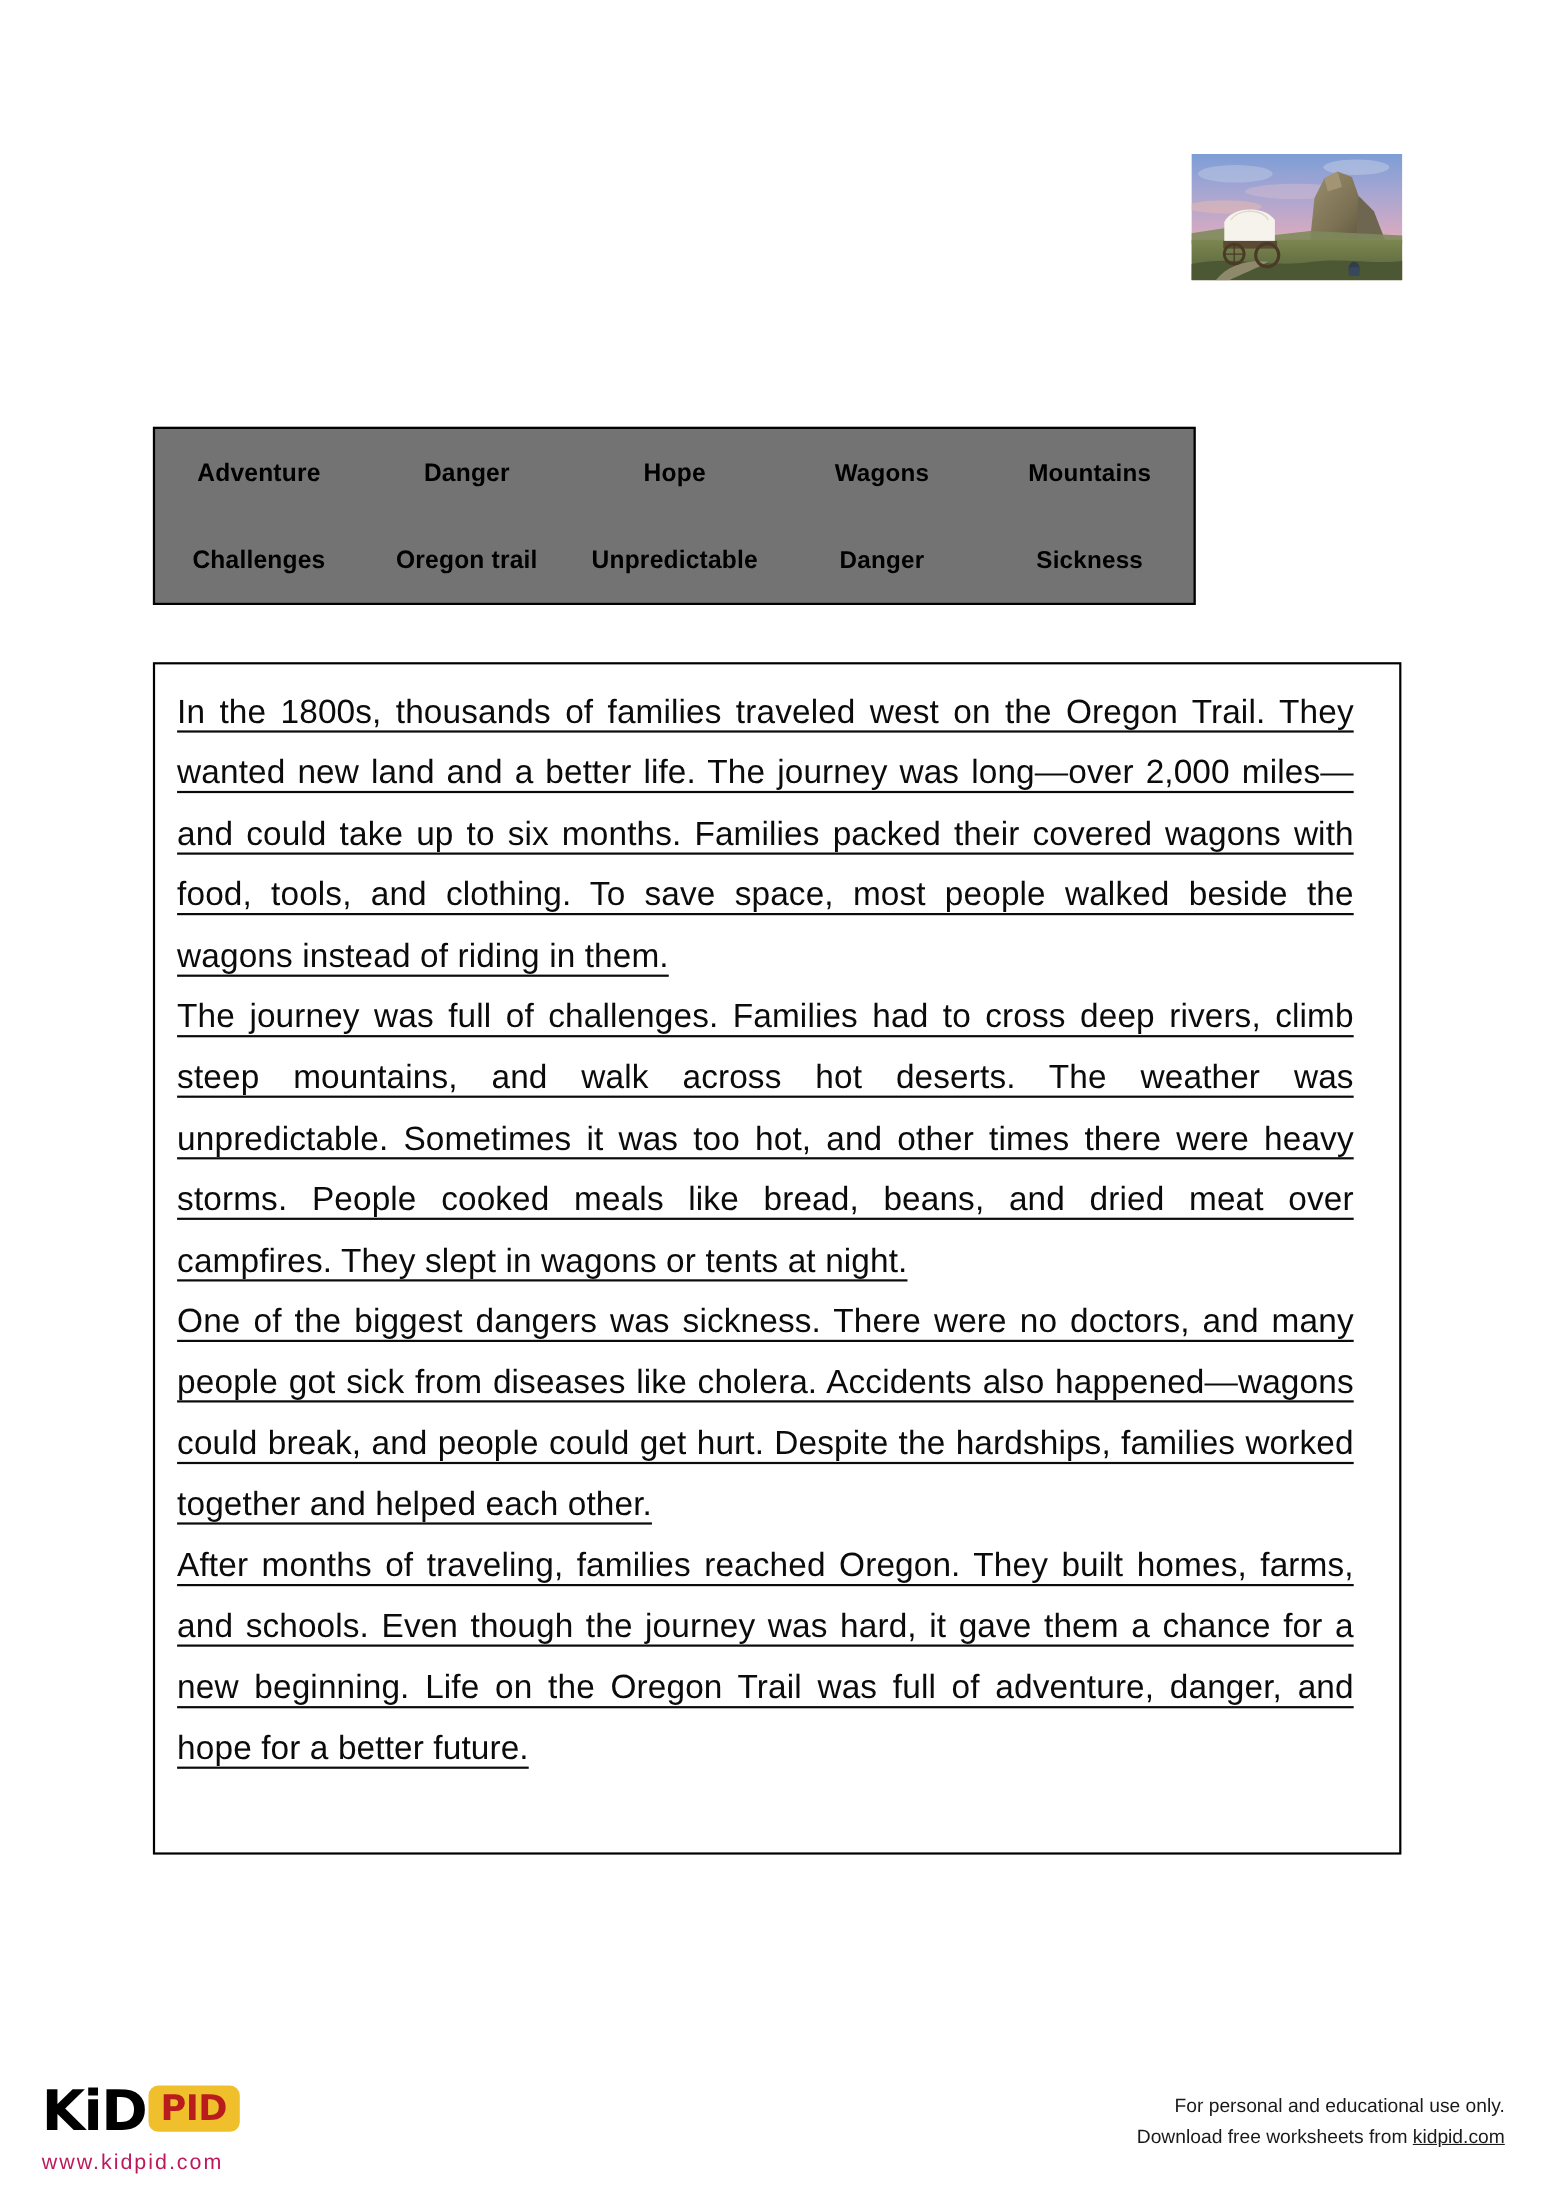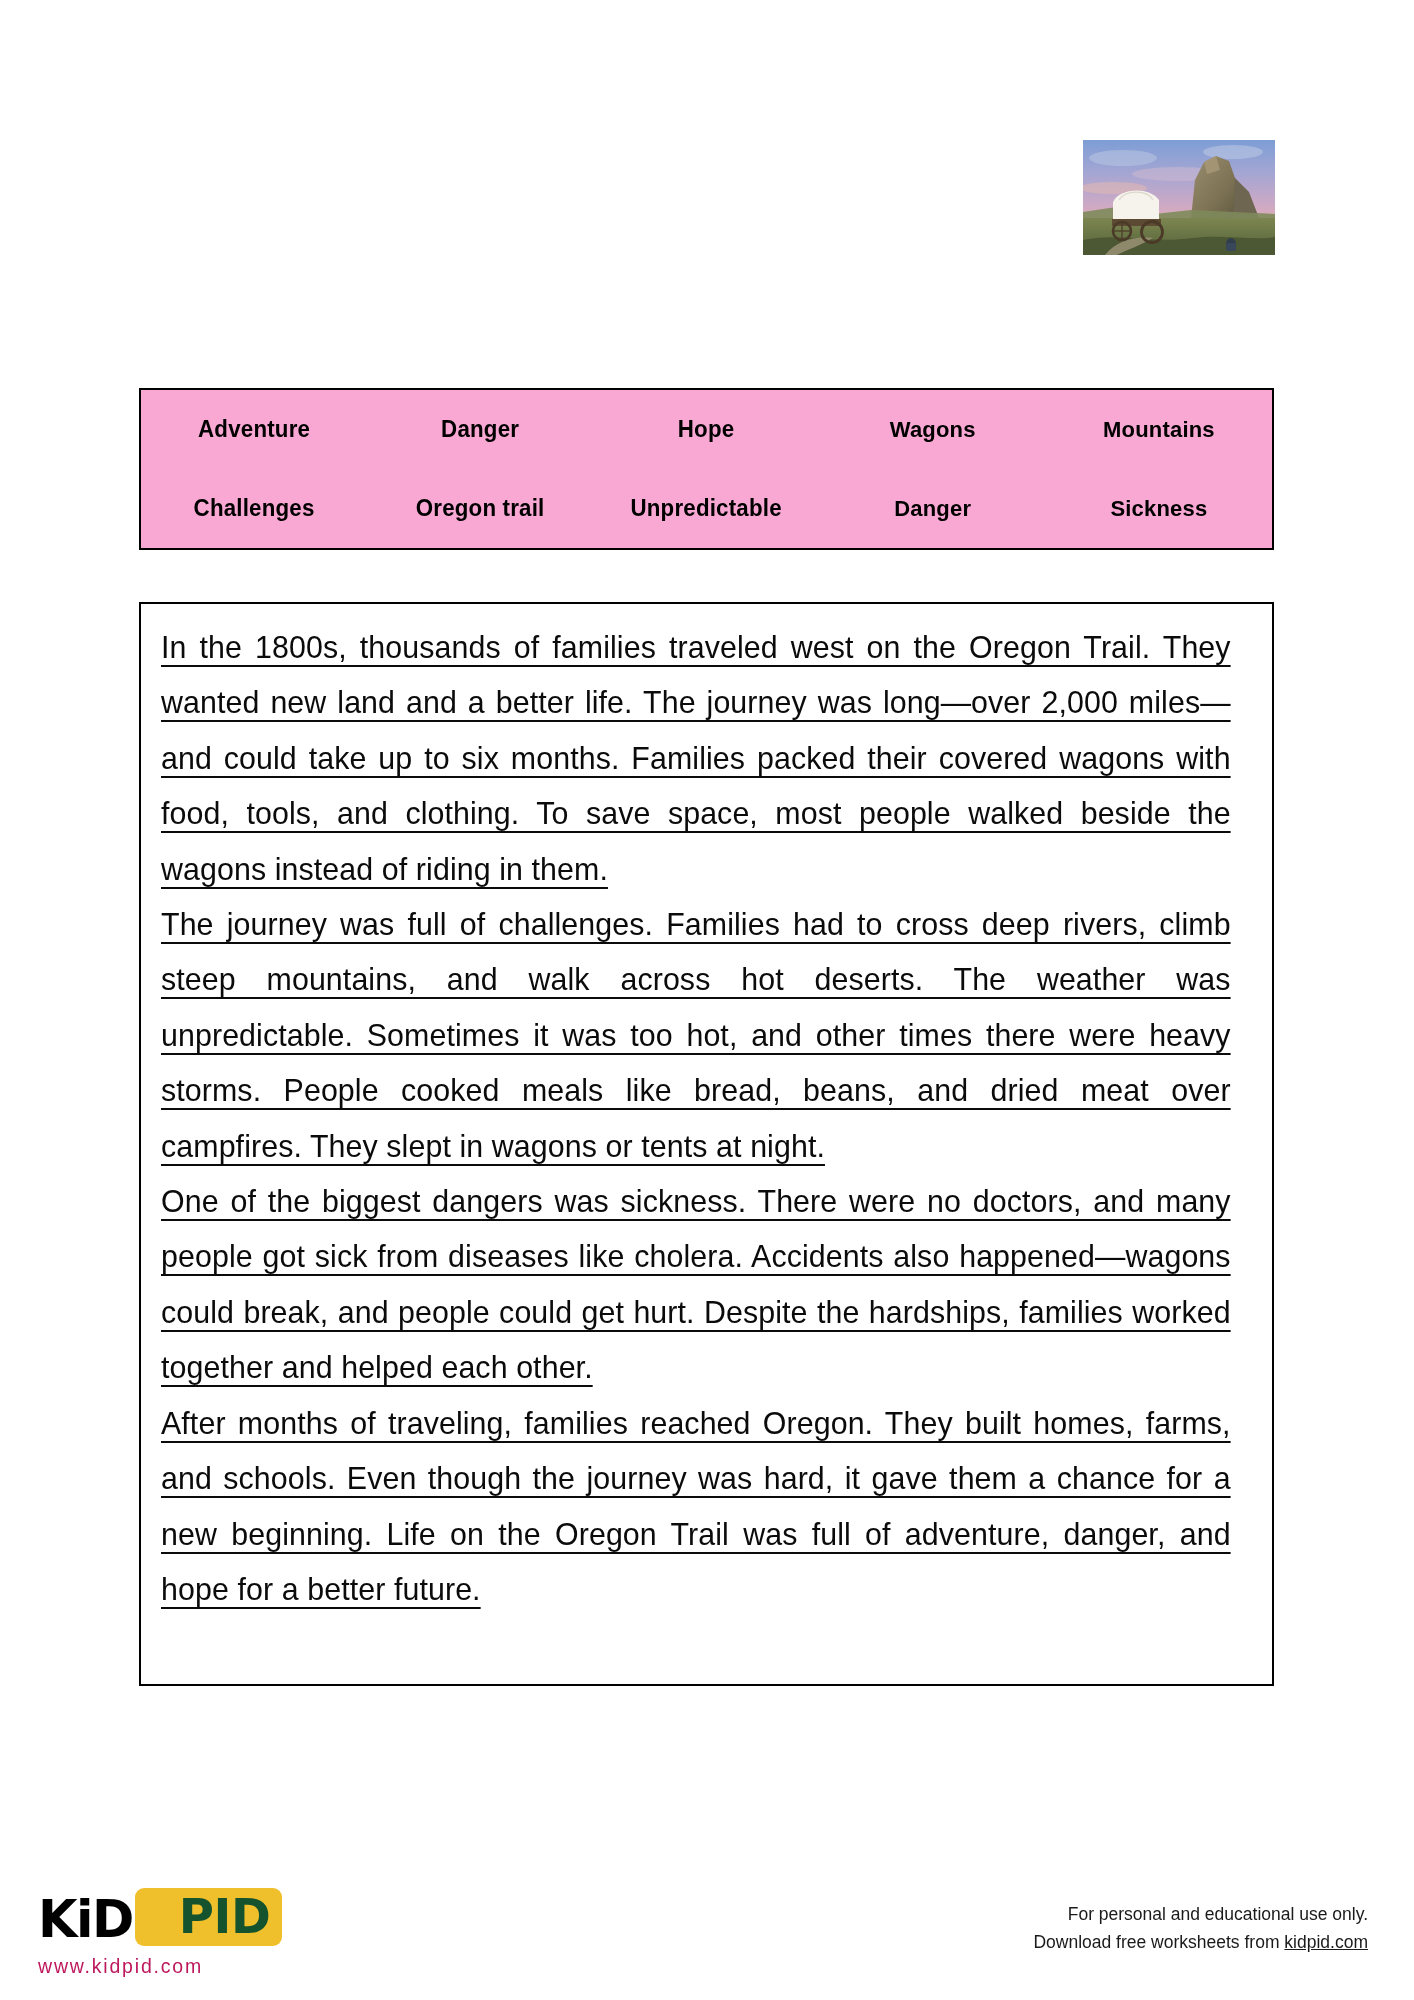--- a/index.html
+++ b/index.html
@@ -64,24 +64,24 @@
     height: 115px;
     overflow: hidden;
   }
   .photo svg { display: block; width: 100%; height: 100%; }
 
   
   .vocab-box {
     position: absolute;
     left: 139px;
     top: 388px;
-    width: 1135px;
+    width: 948px;
     height: 162px;
     border: 2.6px solid #000000;
-    background: #f9a8d4;
+    background: #737373;
   }
   .vocab-row {
     display: flex;
     width: 100%;
     height: 50%;
     align-items: center;
   }
   .vocab-cell {
     flex: 1 1 0;
     text-align: center;
@@ -162,27 +162,26 @@
   }
   .logo-pid-wrap {
     background: #f0c02c;
     border-radius: 9px;
     padding: 4px 12px 6px 11px;
     margin-left: 2px;
     display: inline-block;
   }
   .logo-pid {
     font-family: "DejaVu Sans", sans-serif;
-    font-size: 48px;
-    font-weight: 700;
-    color: #14532d;
+    font-size: 32px;
+    font-weight: 700;
+    color: #b91c1c;
     letter-spacing: -0.5px;
     line-height: 1;
     display: block;
-    margin-left: 33px;
   }
   .logo-url {
     margin-top: 7px;
     font-family: "Liberation Sans", sans-serif;
     font-size: 19.5px;
     font-weight: 400;
     color: #be185d;
     letter-spacing: 1.8px;
   }
   .footer-note {

